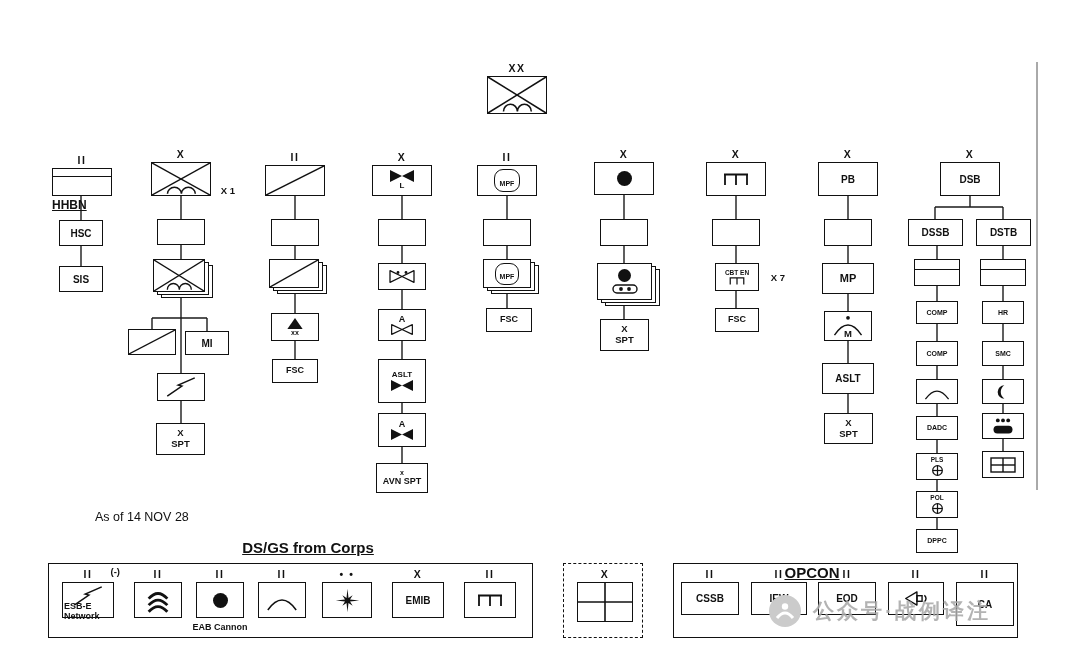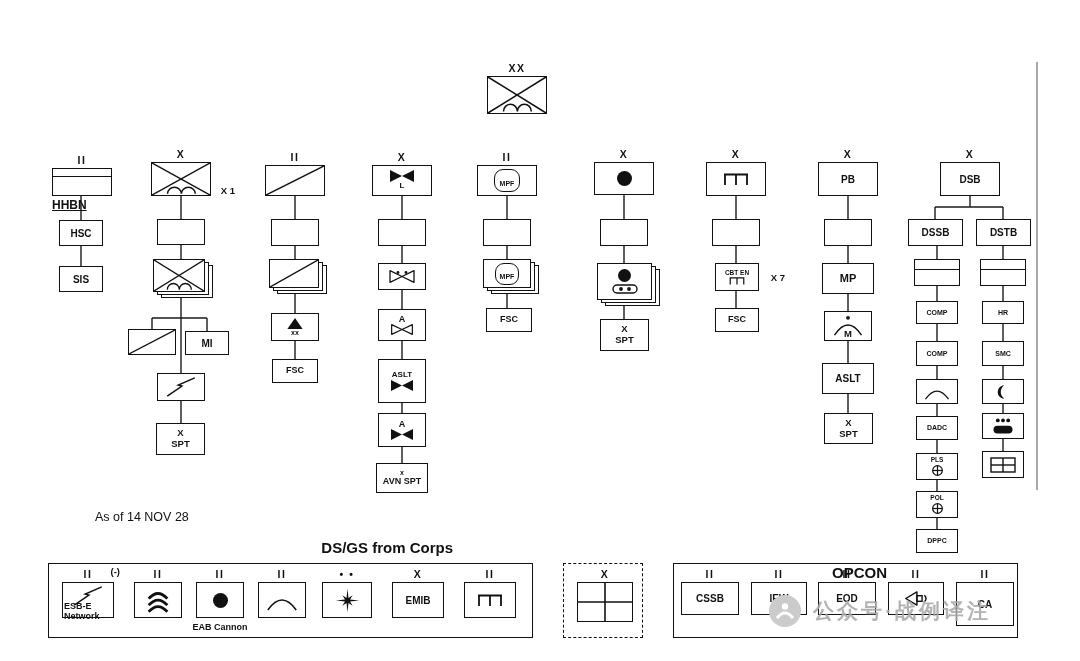--- a/index.html
+++ b/index.html
@@ -22,21 +22,21 @@
   .l  { font-weight:bold; font-size:9.5px; line-height:1.15; text-align:center; }
   .blabel { margin-top:2px; font-size:12px; font-weight:bold;text-decoration:underline; }
   .note { position:absolute; font-size:9.5px; font-weight:bold; white-space:nowrap; }
   .pill { border:1.5px solid #111; border-radius:9px; padding:1.5px 5px; background:#fff; }
   .hqbar  { position:absolute; left:0; width:100%; top:7px; border-top:1.6px solid #111; }
   .supline{ position:absolute; left:0; width:100%; top:9px; border-top:1.5px solid #111; }
   .dot15 { width:15px; height:15px; border-radius:50%; background:#111; }
   .dot13 { width:13px; height:13px; border-radius:50%; background:#111; }
   .gbox { position:absolute; border:1.6px solid #111; box-sizing:border-box; background:transparent; }
   .gbox.dashed { border:1.5px dashed #111; }
-  .hdr { position:absolute; text-align:right; font-size:15px; font-weight:bold; }
+  .hdr { position:absolute; text-align:center; font-size:15px; font-weight:bold;text-decoration:underline; }
   .esbe-label { position:absolute; left:2px; top:19px; display:flex; flex-direction:column;
                 font-size:9px; font-weight:bold; line-height:1.15; z-index:3; text-align:left;justify-content:space-between; }
   .eab-label { position:absolute; top:calc(100% + 4px); left:50%; transform:translateX(-50%);
                font-size:9px; font-weight:bold; white-space:nowrap; }
   .amdM { position:absolute; bottom:1px; left:0; width:100%; text-align:center;
           font-size:9.5px; font-weight:bold; }
   .wm { position:absolute; left:768px; top:594px; display:flex; align-items:center; gap:11px; z-index:10; }
   .wm-text { font-size:21px; font-weight:bold; letter-spacing:3px; color:rgba(168,168,168,.88);
              white-space:nowrap; }
 </style>

